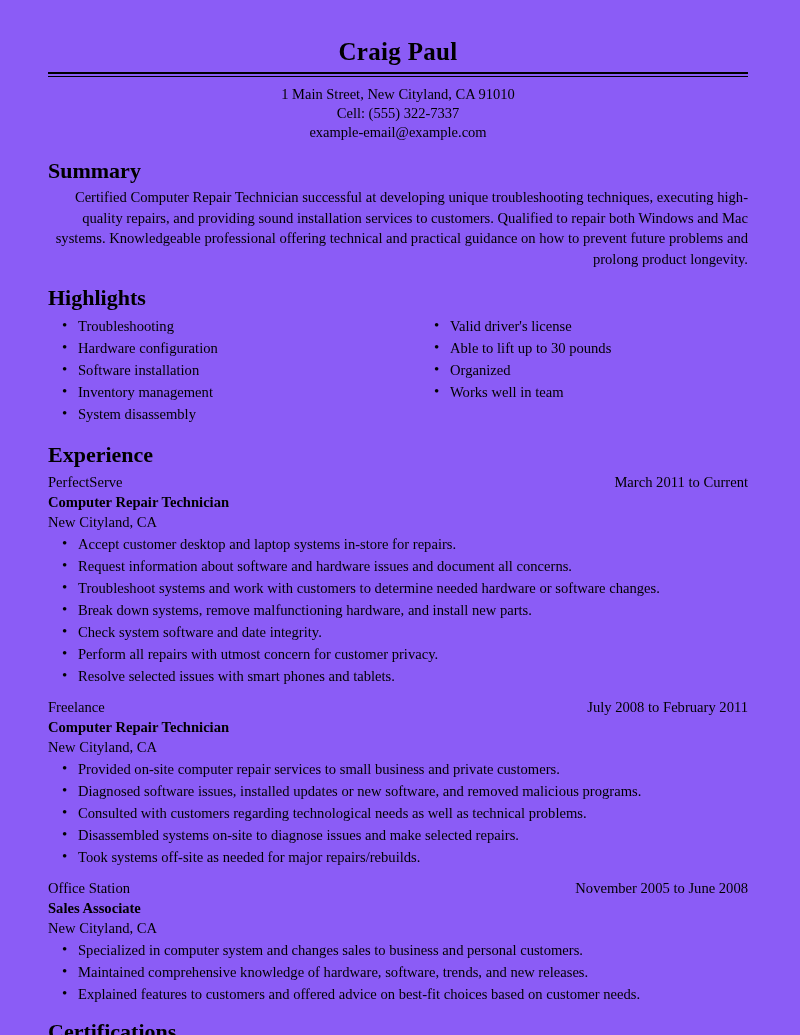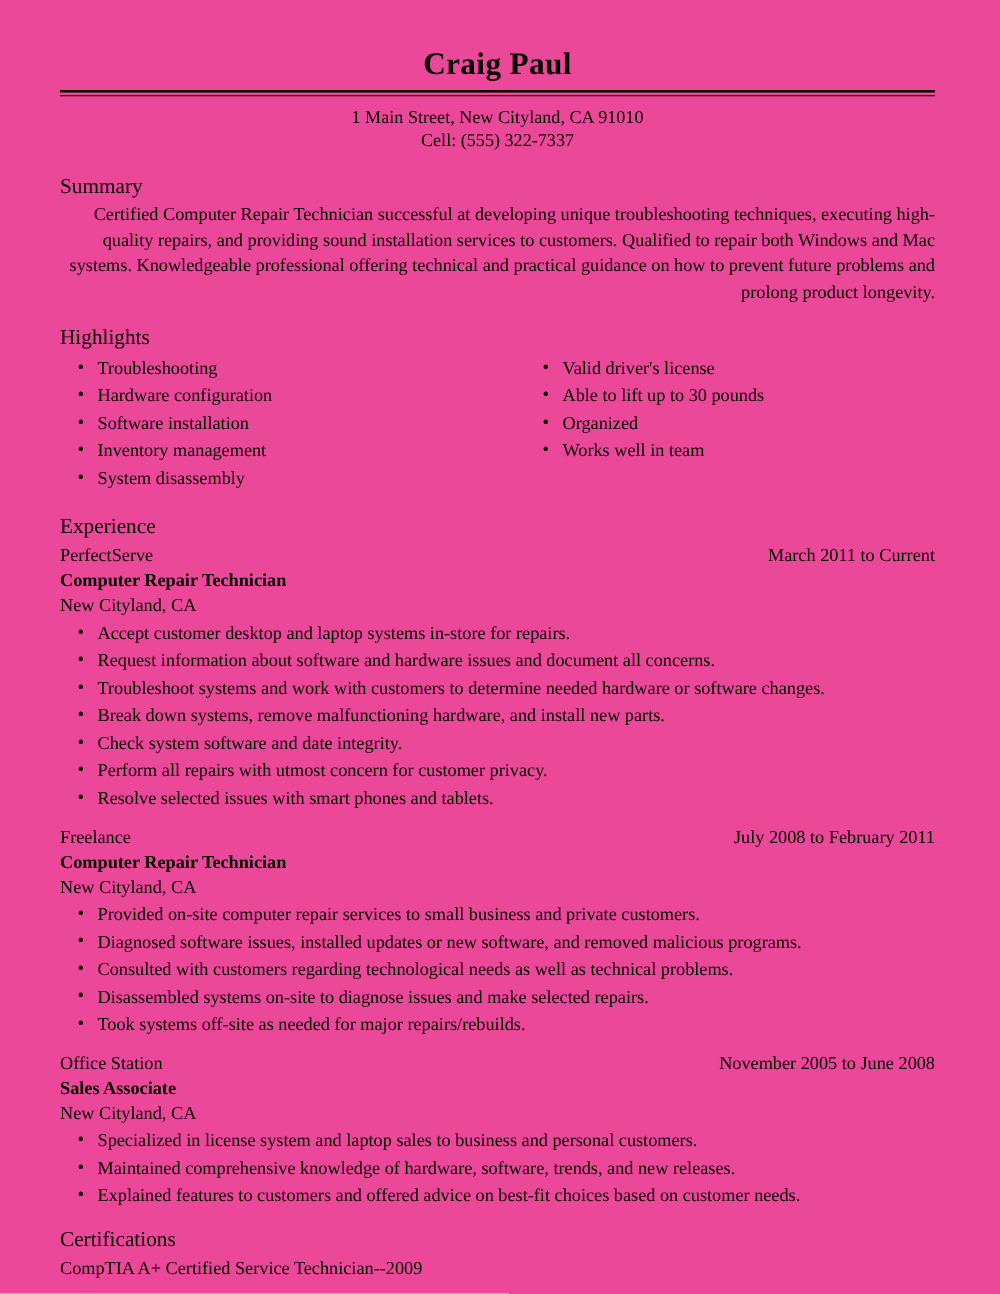--- a/index.html
+++ b/index.html
@@ -12,43 +12,43 @@
     height: 1035px;
     font-family: "Liberation Serif", "DejaVu Serif", serif;
     color: #000000;
   }
   .page {
     position: relative;
     width: 800px;
     height: 1035px;
     box-sizing: border-box;
     padding: 30px 52px 0 48px;
-    background: #ec4899;
+    background: #8b5cf6;
   }
   .name {
     text-align: center;
     font-size: 25px;
     font-weight: bold;
     letter-spacing: 0.3px;
     margin: 8px 0 6px 0;
   }
   .rule-double {
     border-top: 2px solid #000;
     border-bottom: 1px solid #000;
     height: 2px;
     margin: 0 0 8px 0;
   }
   .contact {
     text-align: center;
     font-size: 14.5px;
     line-height: 19px;
   }
   .section-title {
-    font-size: 17px;
-    font-weight: normal;
+    font-size: 22px;
+    font-weight: bold;
     margin: 16px 0 3px 0;
   }
   .section-title.tight { margin-top: 14px; }
   .para {
     font-size: 14.6px;
     line-height: 20.5px;
     text-align: right;
     margin: 0;
   }
   ul.bullets {
@@ -109,20 +109,21 @@
 <body>
 
 <div class="page">
 
   <div class="name">Craig Paul</div>
   <div class="rule-double"></div>
 
   <div class="contact">
     <div>1 Main Street, New Cityland, CA 91010</div>
     <div>Cell: (555) 322-7337</div>
+    <div>example-email@example.com</div>
   </div>
 
   <div class="section-title">Summary</div>
   <p class="para">Certified Computer Repair Technician successful at developing unique troubleshooting techniques, executing high-quality repairs, and providing sound installation services to customers. Qualified to repair both Windows and Mac systems. Knowledgeable professional offering technical and practical guidance on how to prevent future problems and prolong product longevity.</p>
 
   <div class="section-title">Highlights</div>
   <div class="highlights-cols">
     <div class="col left">
       <ul class="bullets">
         <li>Troubleshooting</li>
@@ -179,21 +180,21 @@
   </div>
 
   <div class="job-block">
     <div class="job-head">
       <span class="job-company">Office Station</span>
       <span class="job-dates">November 2005 to June 2008</span>
     </div>
     <div class="job-title">Sales Associate</div>
     <div class="job-location">New Cityland, CA</div>
     <ul class="bullets">
-      <li>Specialized in license system and laptop sales to business and personal customers.</li>
+      <li>Specialized in computer system and changes sales to business and personal customers.</li>
       <li>Maintained comprehensive knowledge of hardware, software, trends, and new releases.</li>
       <li>Explained features to customers and offered advice on best-fit choices based on customer needs.</li>
     </ul>
   </div>
 
   <div class="section-title tight">Certifications</div>
   <div class="cert-line">CompTIA A+ Certified Service Technician--2009</div>
 
 </div>
 

